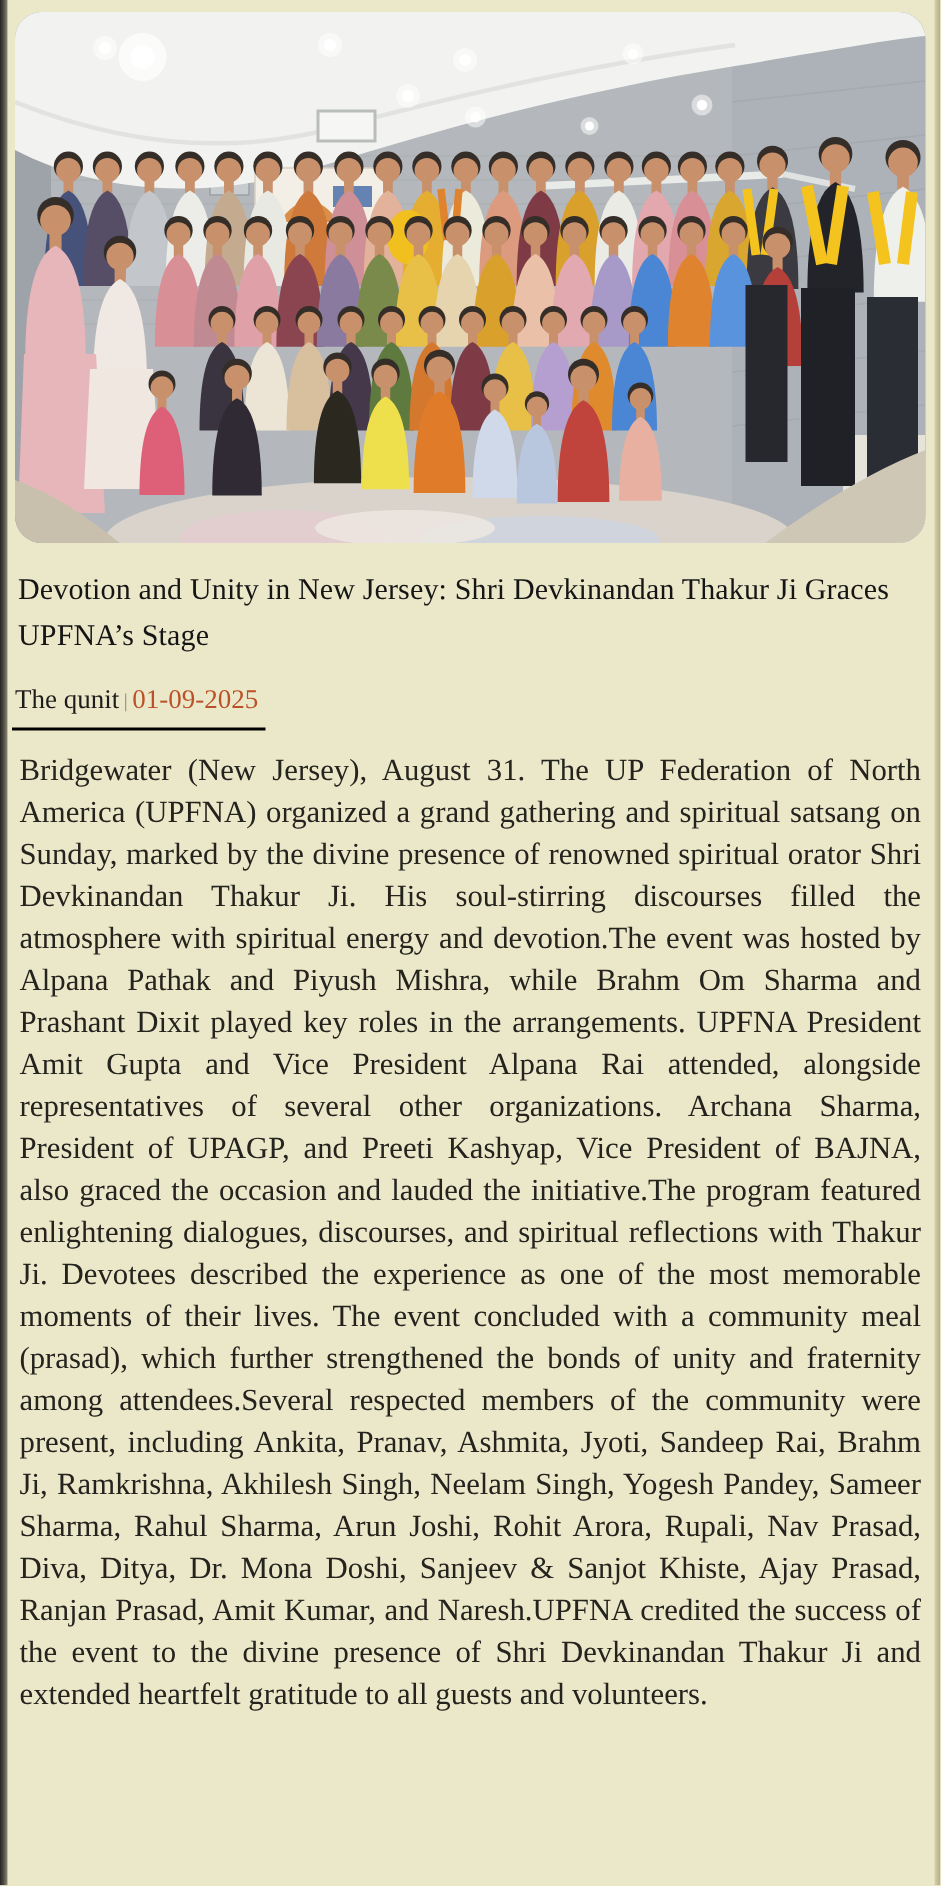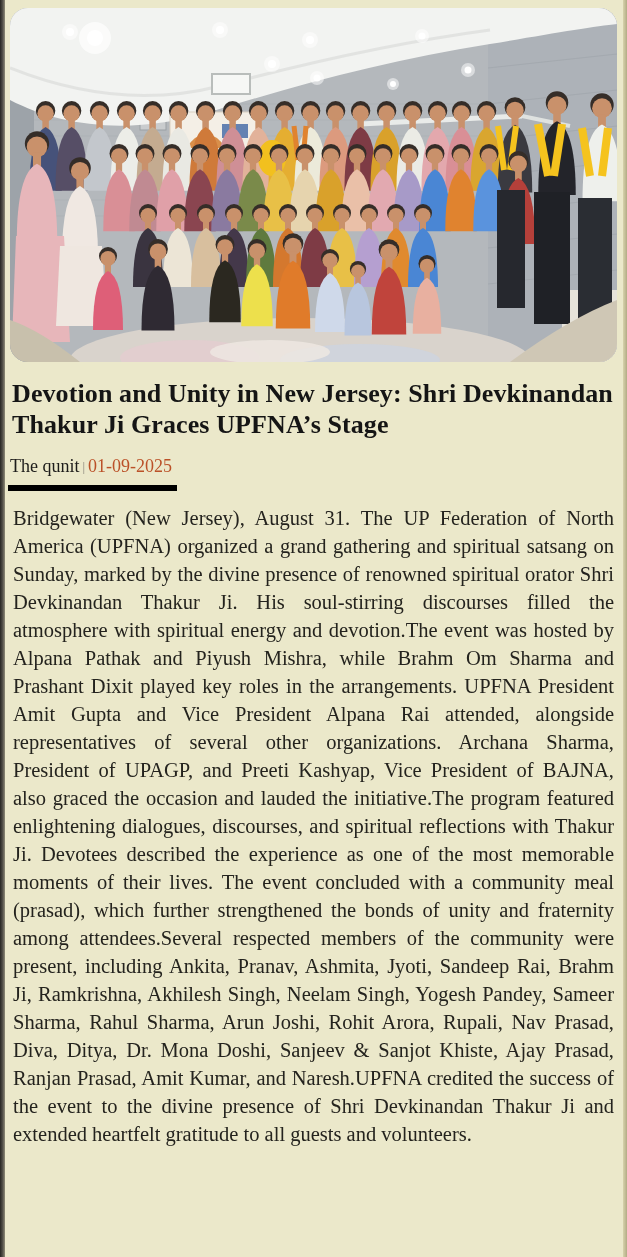--- a/index.html
+++ b/index.html
@@ -20,28 +20,28 @@
   }
   figure.photo{
     margin:8px 0 0 10px;padding:0;
     width:607px;height:354px;
     border-radius:18px;overflow:hidden;
     background:#b4b8bc;
   }
   figure.photo svg{display:block;}
   h1.headline{
     margin:16px 13px 16px 12px;
-    font-size:26px;line-height:31px;font-weight:700;
+    font-size:20px;line-height:31px;font-weight:400;
     color:#151515;letter-spacing:.1px;
   }
   .byline-row{margin:9px 0 0 8px;}
   .byline{
     display:inline-block;
     padding:0 5px 8px 2px;
-    border-bottom:6px solid #000000;
+    border-bottom:2px solid #000000;
     font-size:18px;color:#1d1c1a;
   }
   .byline .sep{color:#8a877b;font-size:13px;margin:0 3px;vertical-align:1px;}
   .byline .date{color:#bb5128;}
   .article-body{
     margin:13px 13px 0 13px;
     font-size:20.5px;line-height:28px;
     text-align:justify;
     color:#24231e;
   }

